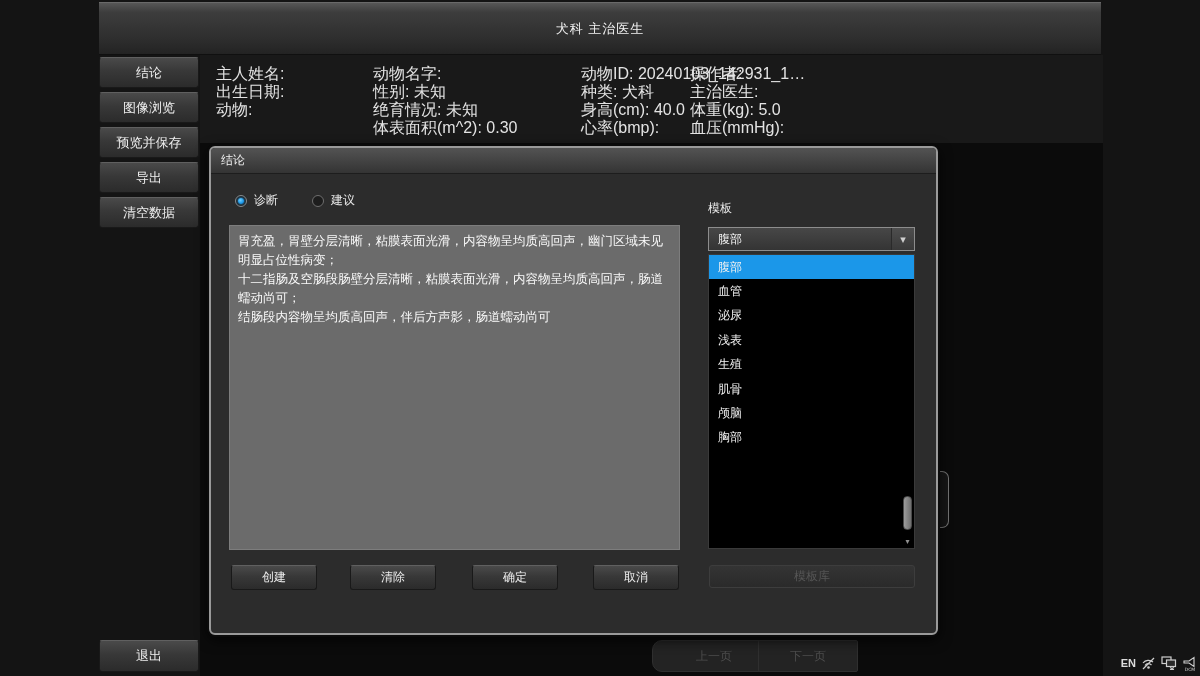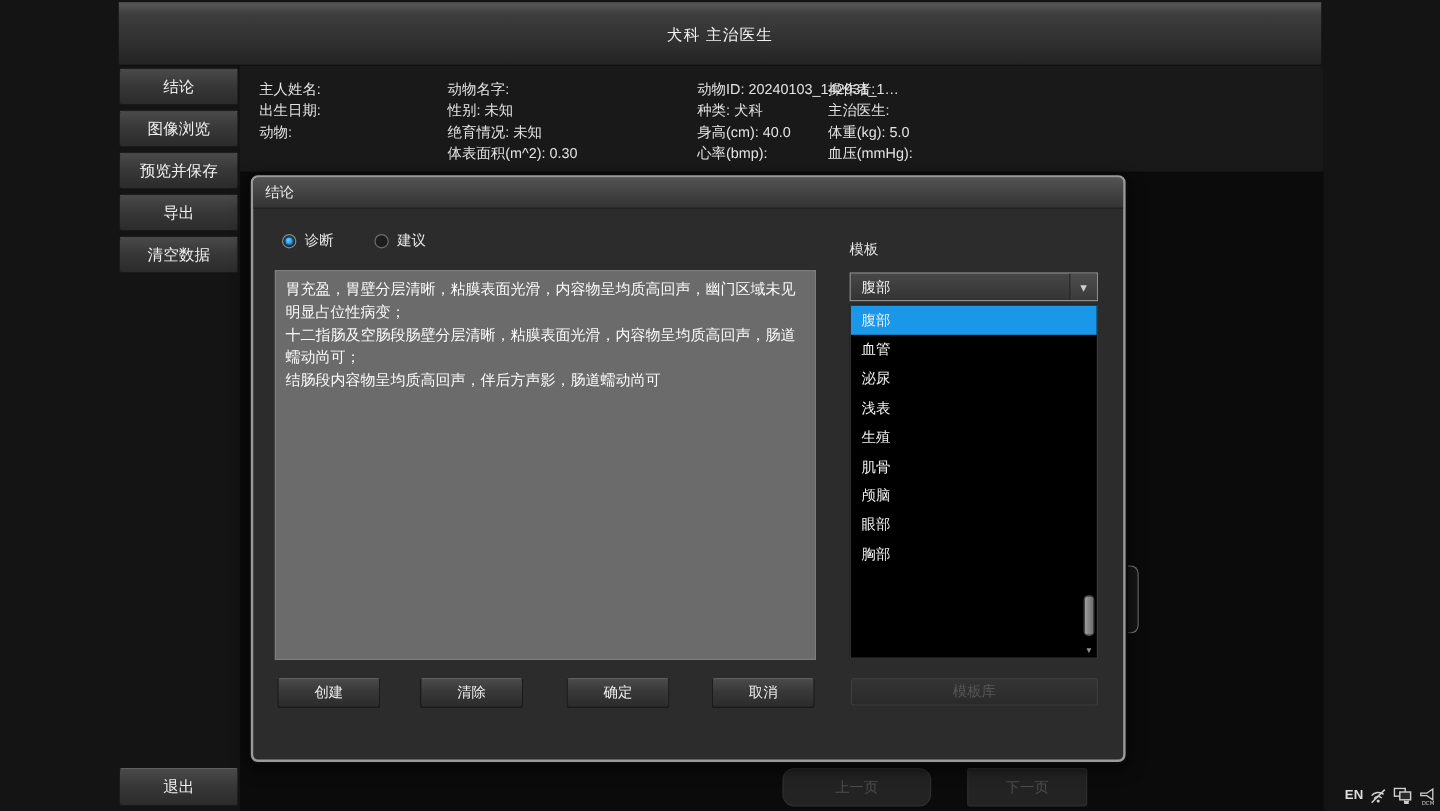--- a/index.html
+++ b/index.html
@@ -30,21 +30,21 @@
     background:linear-gradient(180deg,#4a4a4a 0%,#383838 45%,#2b2b2b 100%);
     border:1px solid #191919; border-top-color:#606060;
     border-radius:3px; color:#efefef;
     display:flex; align-items:center; justify-content:center;
     font-size:13px; cursor:pointer;
   }
   .side-btn { left:99px; width:100px; height:31px; }
 
   
   .info-panel { left:200px; top:55px; width:903px; height:88px; background:#191919; }
-  .info-col { position:absolute; top:10px; font-size:12px; line-height:18px; color:#e3e3e3; white-space:nowrap; }
+  .info-col { position:absolute; top:10px; font-size:16px; line-height:18px; color:#e3e3e3; white-space:nowrap; }
   .info-col div { height:18px; }
 
   
   .dialog {
     left:209px; top:146px; width:729px; height:489px;
     background:#2c2c2c;
     border:2px solid #9a9a9a; border-radius:6px;
     box-shadow:0 0 0 2px #0a0a0a, 0 4px 14px rgba(0,0,0,.85);
     z-index:5;
   }
@@ -254,23 +254,20 @@
         </div>
 
         <div class="tpl-item">
           <span>肌骨</span>
         </div>
 
         <div class="tpl-item">
           <span>颅脑</span>
         </div>
 
-        <div class="tpl-item">
-          <span>眼部</span>
-        </div>
 
         <div class="tpl-item">
           <span>胸部</span>
         </div>
       </div>
     <div class="tpl-scroll-thumb"></div>
     <div class="tpl-scroll-down">▾</div>
   </div>
 
   <div>
@@ -295,21 +292,21 @@
   <div class="lib-btn">模板库</div>
 </div>
 
 <div class="abs btn3d exit-btn">
   <span>退出</span>
 </div>
 
 <div class="abs page-btn" style="left:652px; width:124px;border-radius:10px;">
   <span>上一页</span>
 </div>
-<div class="abs page-btn" style="left:758px; width:100px;margin-left:48px;">
+<div class="abs page-btn" style="left:758px; width:100px;">
   <span>下一页</span>
 </div>
 
 <div class="abs status-bar">
   <span class="lang-label">EN</span>
   <span class="sb-icon">
     <svg width="15" height="14" viewBox="0 0 15 14">
       <g fill="none" stroke="#cfcfcf" stroke-width="1.2">
         <path d="M2 7 A7 7 0 0 1 12 6"></path>
         <path d="M4 9.5 A4.2 4.2 0 0 1 10.5 9"></path>

